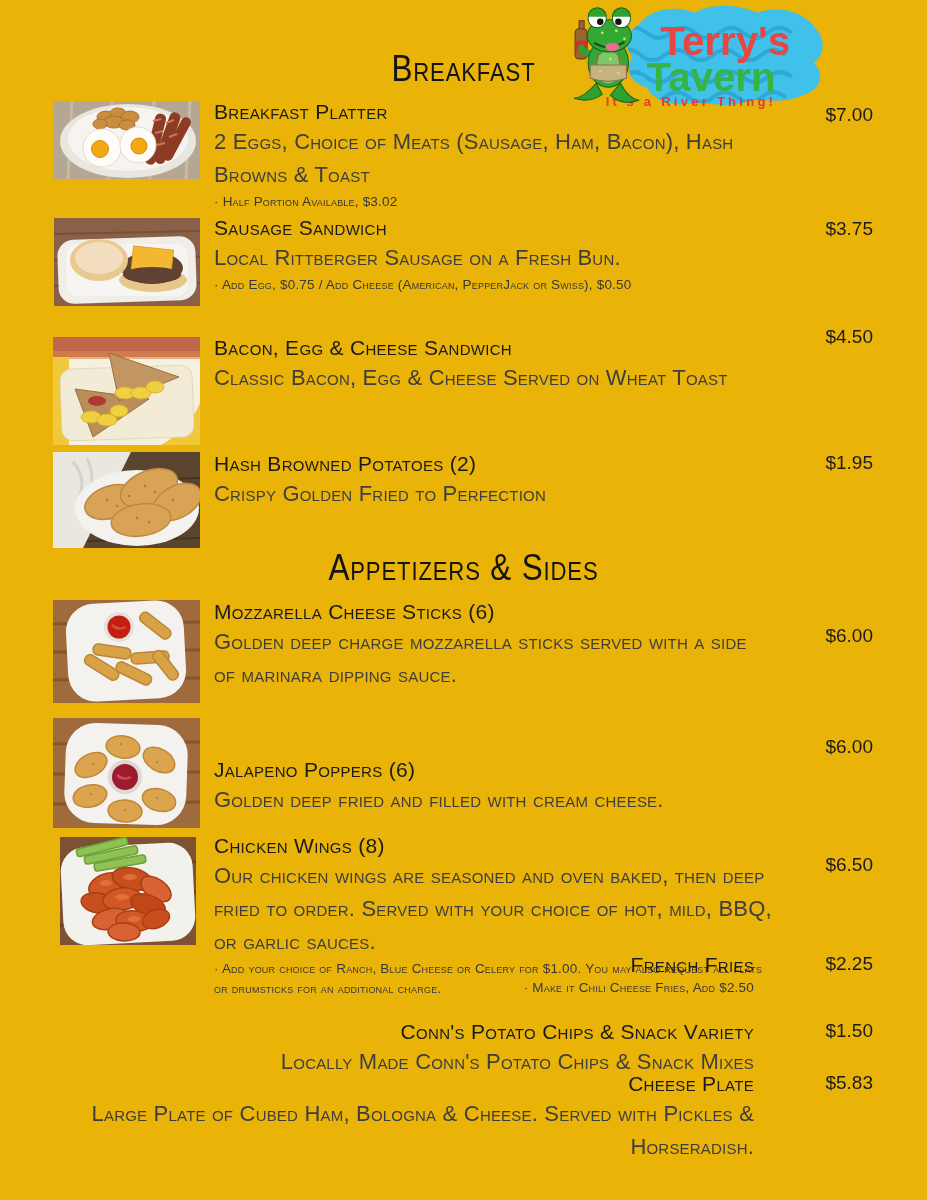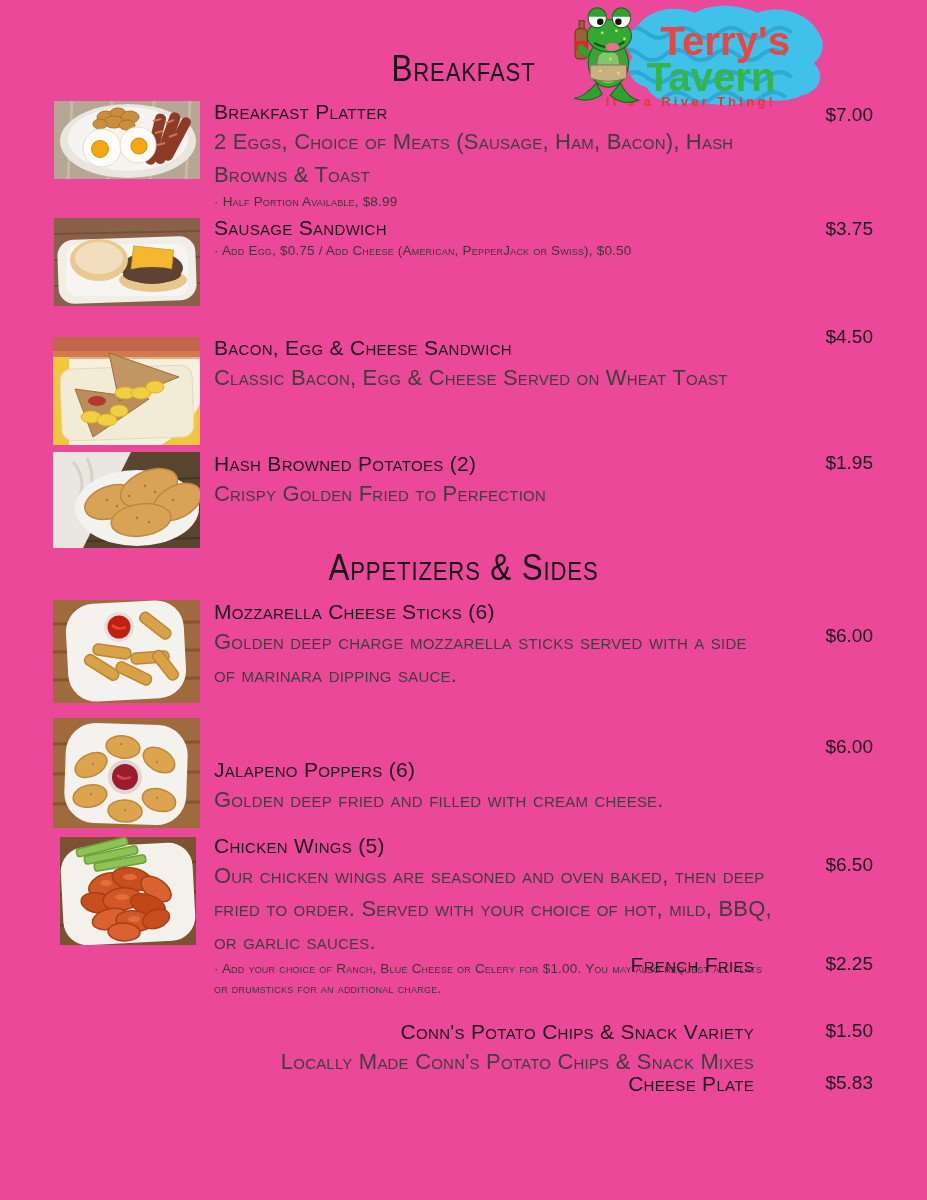--- a/index.html
+++ b/index.html
@@ -1,18 +1,18 @@
 <!DOCTYPE html>
 <html><head>
 <meta charset="utf-8">
 <style>
   html,body { margin:0; padding:0; background:#888; }
   .page {
     position:relative; width:927px; height:1200px; margin:0 auto;
-    background:#ec4899; overflow:hidden;
+    background:#eab308; overflow:hidden;
     font-family:"Liberation Sans", sans-serif;
   }
   .section-heading {
     position:absolute; left:0; width:100%; text-align:center;
     font-size:37px; line-height:1; font-variant:small-caps;
     letter-spacing:1px; color:#141414; transform:scaleX(0.85);
   }
   .item-text { position:absolute; left:214px; width:560px; }
   .item-text.fullwidth { left:54px; width:700px;text-align:right; }
   .item-title {
@@ -126,21 +126,21 @@
       </g>
       <circle cx="48" cy="47" r="19" fill="#fdfcf8" stroke="#e4ddd0"></circle>
       <circle cx="84" cy="44" r="18" fill="#fdfcf8" stroke="#e4ddd0"></circle>
       <circle cx="46" cy="48" r="8.5" fill="#f3a712" stroke="#d88c06"></circle>
       <circle cx="85" cy="45" r="8" fill="#f3a712" stroke="#d88c06"></circle>
     </svg>
   </div>
   <div class="item-text" style="top:100px;">
     <div class="item-title">Breakfast Platter</div>
     <div class="item-desc">2 Eggs, Choice of Meats (Sausage, Ham, Bacon), Hash Browns &amp; Toast</div>
-    <div class="item-note">· Half Portion Available, $8.99</div>
+    <div class="item-note">· Half Portion Available, $3.02</div>
   </div>
   <div class="price" style="top:104px;">$7.00</div>
 
   <div class="photo" style="left:54px;top:218px;width:146px;height:88px;">
     <svg viewBox="0 0 146 88">
       <rect width="146" height="88" fill="#8a6148"></rect>
       <g stroke="#76503a" stroke-width="2">
         <line x1="0" y1="16" x2="146" y2="13"></line>
           <line x1="0" y1="42" x2="146" y2="39"></line>
         <line x1="0" y1="68" x2="146" y2="65"></line>
@@ -150,20 +150,21 @@
       <ellipse cx="99" cy="62" rx="34" ry="12" fill="#e8c68c"></ellipse>
       <ellipse cx="98" cy="50" rx="31" ry="16" fill="#5f4231"></ellipse>
       <rect x="78" y="30" width="40" height="30" fill="#f3b82f" stroke="#dc9f1b" transform="rotate(6 98 45)"></rect>
       <ellipse cx="98" cy="57" rx="29" ry="8" fill="#5f4231"></ellipse>
       <ellipse cx="45" cy="42" rx="29" ry="21" fill="#e9c990"></ellipse>
       <ellipse cx="45" cy="40" rx="24" ry="16" fill="#f2debe"></ellipse>
     </svg>
   </div>
   <div class="item-text" style="top:216px;">
     <div class="item-title">Sausage Sandwich</div>
+    <div class="item-desc">Local Rittberger Sausage on a Fresh Bun.</div>
     <div class="item-note">· Add Egg, $0.75 / Add Cheese (American, PepperJack or Swiss), $0.50</div>
   </div>
   <div class="price" style="top:218px;">$3.75</div>
 
   <div class="photo" style="left:53px;top:337px;width:147px;height:108px;">
     <svg viewBox="0 0 147 108">
       <rect width="147" height="108" fill="#f7f0df"></rect>
       <rect width="147" height="20" fill="#c0664a"></rect>
       <rect y="14" width="147" height="8" fill="#d8884f" opacity="0.6"></rect>
       <rect y="20" width="16" height="88" fill="#f1c73b"></rect>
@@ -319,35 +320,37 @@
       </g>
       <g fill="#ea7a45" opacity="0.7">
         <ellipse cx="70" cy="40" rx="7" ry="3"></ellipse>
           <ellipse cx="46" cy="46" rx="6" ry="3"></ellipse>
         <ellipse cx="62" cy="60" rx="7" ry="3"></ellipse>
           <ellipse cx="74" cy="82" rx="6" ry="3"></ellipse>
       </g>
     </svg>
   </div>
   <div class="item-text" style="top:834px;">
-    <div class="item-title">Chicken Wings (5)</div>
+    <div class="item-title">Chicken Wings (8)</div>
     <div class="item-desc">Our chicken wings are seasoned and oven baked, then deep fried to order. Served with your choice of hot, mild, BBQ, or garlic sauces.</div>
     <div class="item-note">· Add your choice of Ranch, Blue Cheese or Celery for $1.00. You may also request all flats or drumsticks for an additional charge.</div>
   </div>
   <div class="price" style="top:854px;">$6.50</div>
 
   <div class="item-text fullwidth" style="top:953px;">
     <div class="item-title">French Fries</div>
+    <div class="item-note">· Make it Chili Cheese Fries, Add $2.50</div>
   </div>
   <div class="price" style="top:953px;">$2.25</div>
 
   <div class="item-text fullwidth" style="top:1020px;">
     <div class="item-title">Conn's Potato Chips &amp; Snack Variety</div>
     <div class="item-desc">Locally Made Conn's Potato Chips &amp; Snack Mixes</div>
   </div>
   <div class="price" style="top:1020px;">$1.50</div>
 
   <div class="item-text fullwidth" style="top:1072px;">
     <div class="item-title">Cheese Plate</div>
+    <div class="item-desc">Large Plate of Cubed Ham, Bologna &amp; Cheese. Served with Pickles &amp; Horseradish.</div>
   </div>
   <div class="price" style="top:1072px;">$5.83</div>
 
 </div>
 
 </body></html>

